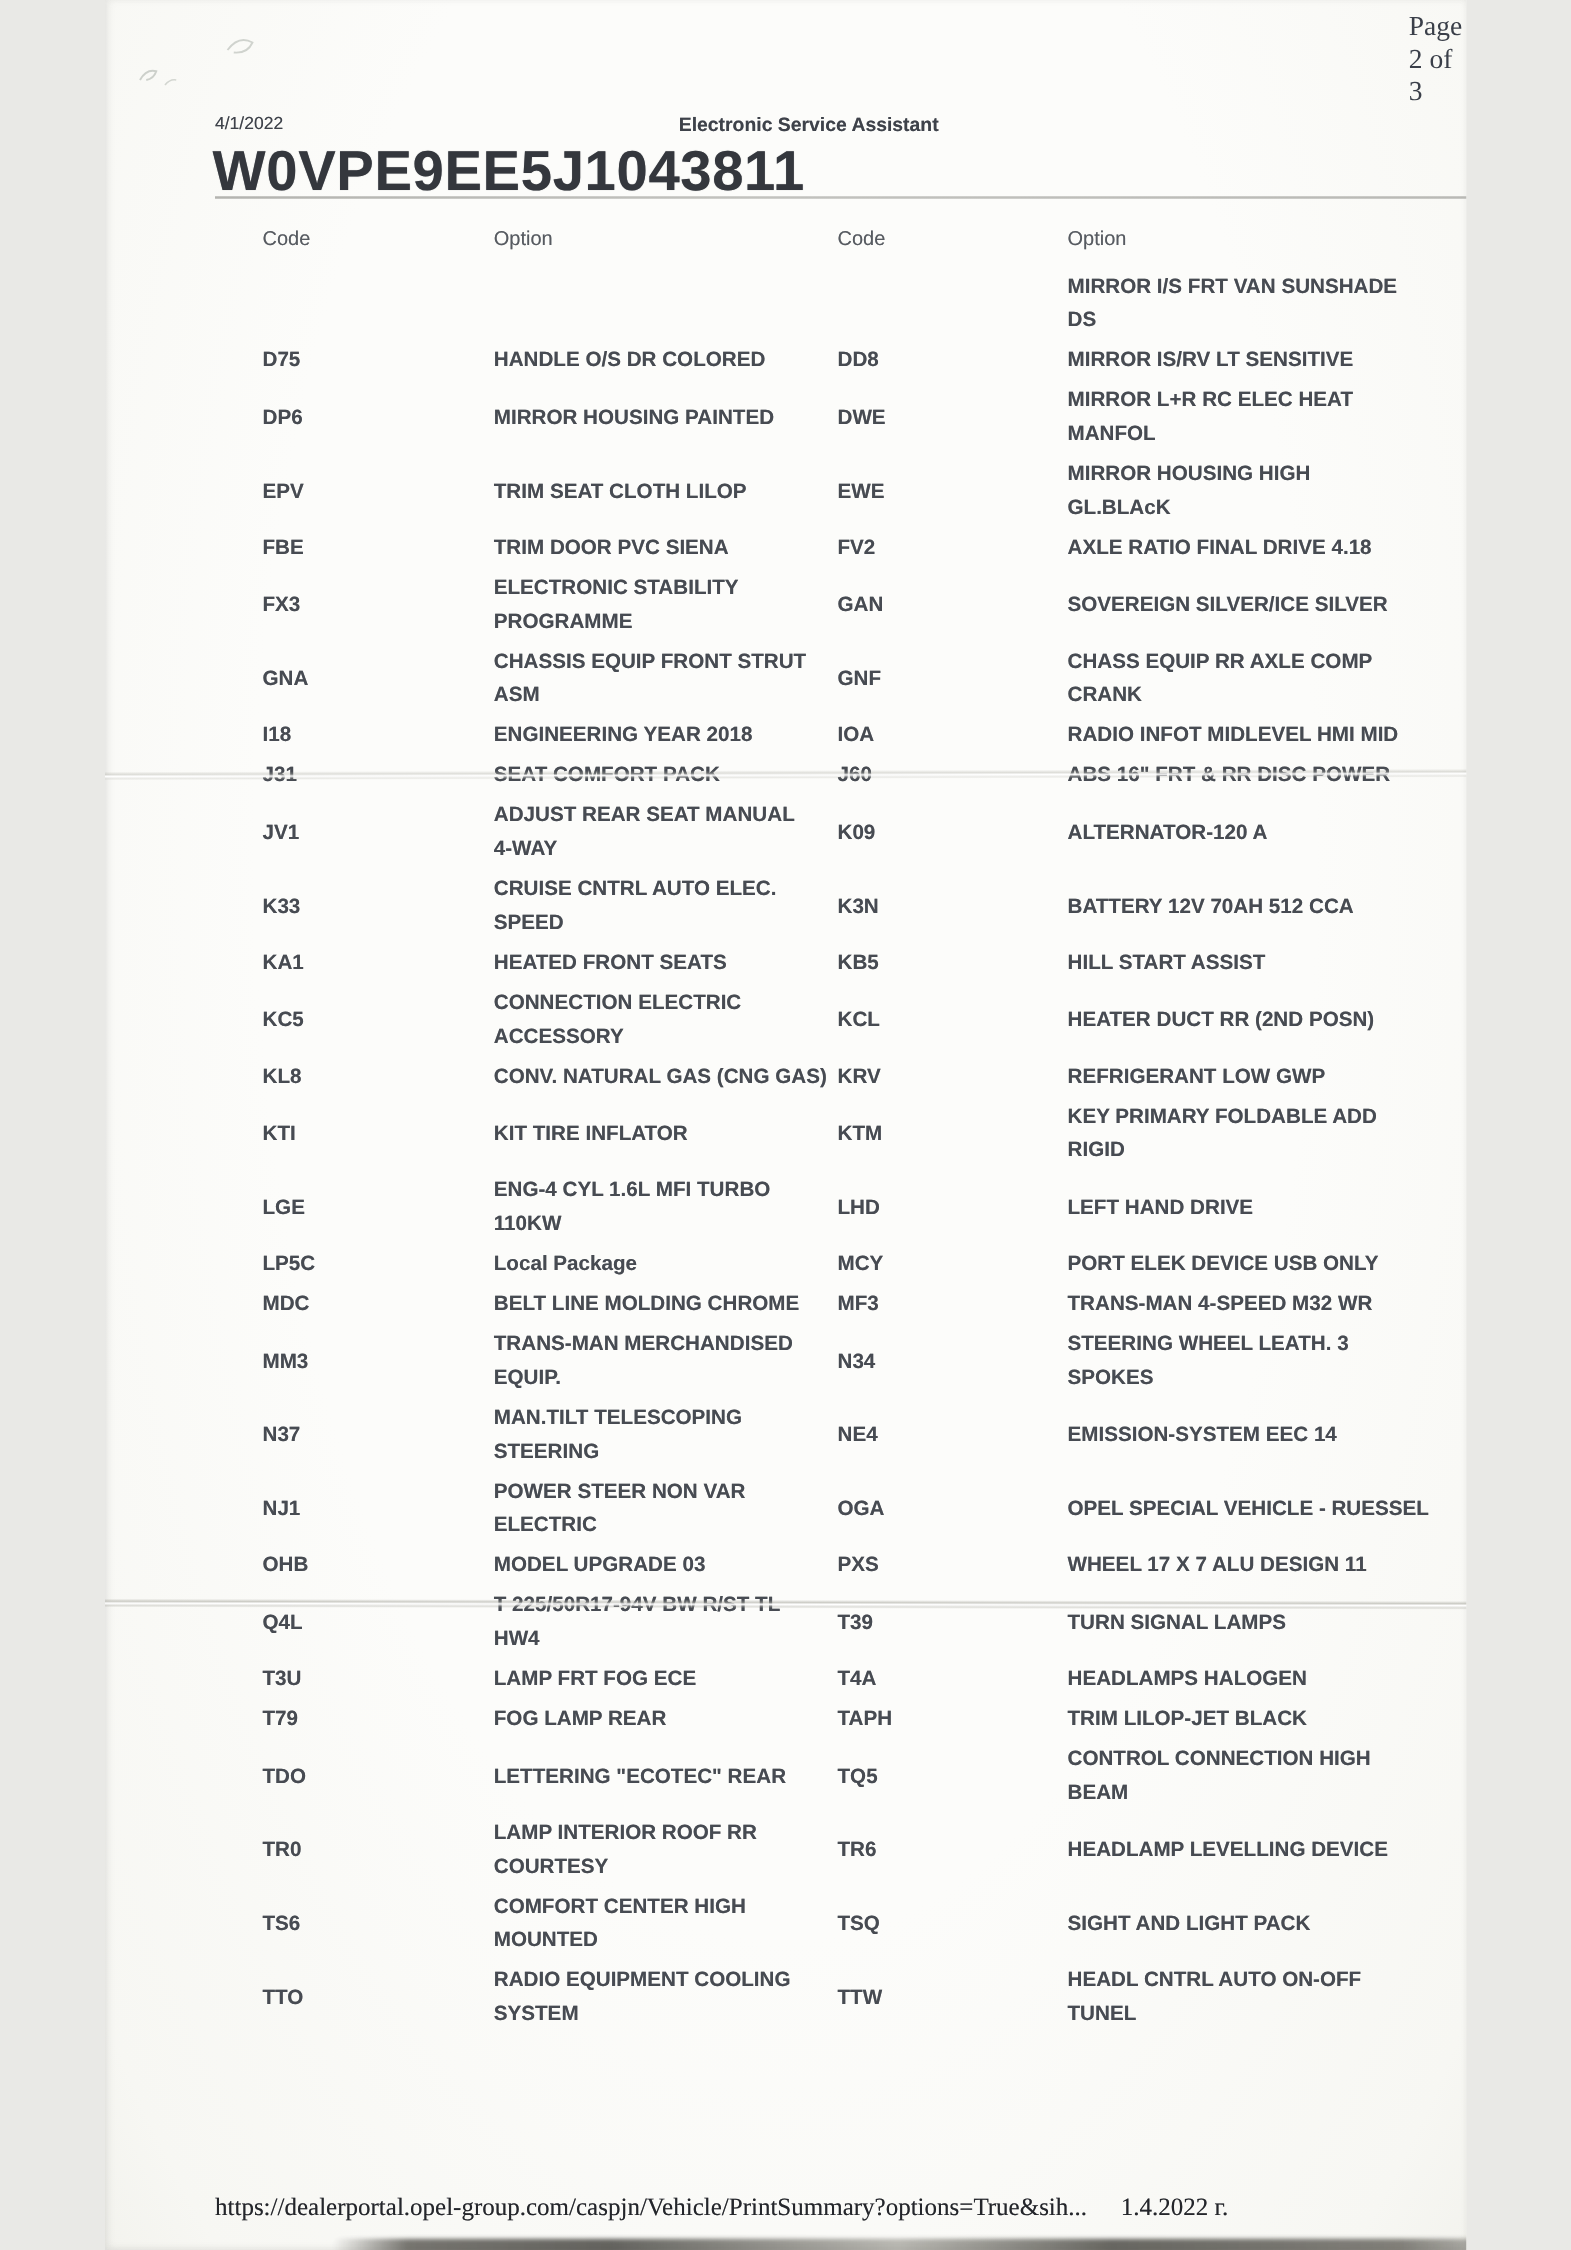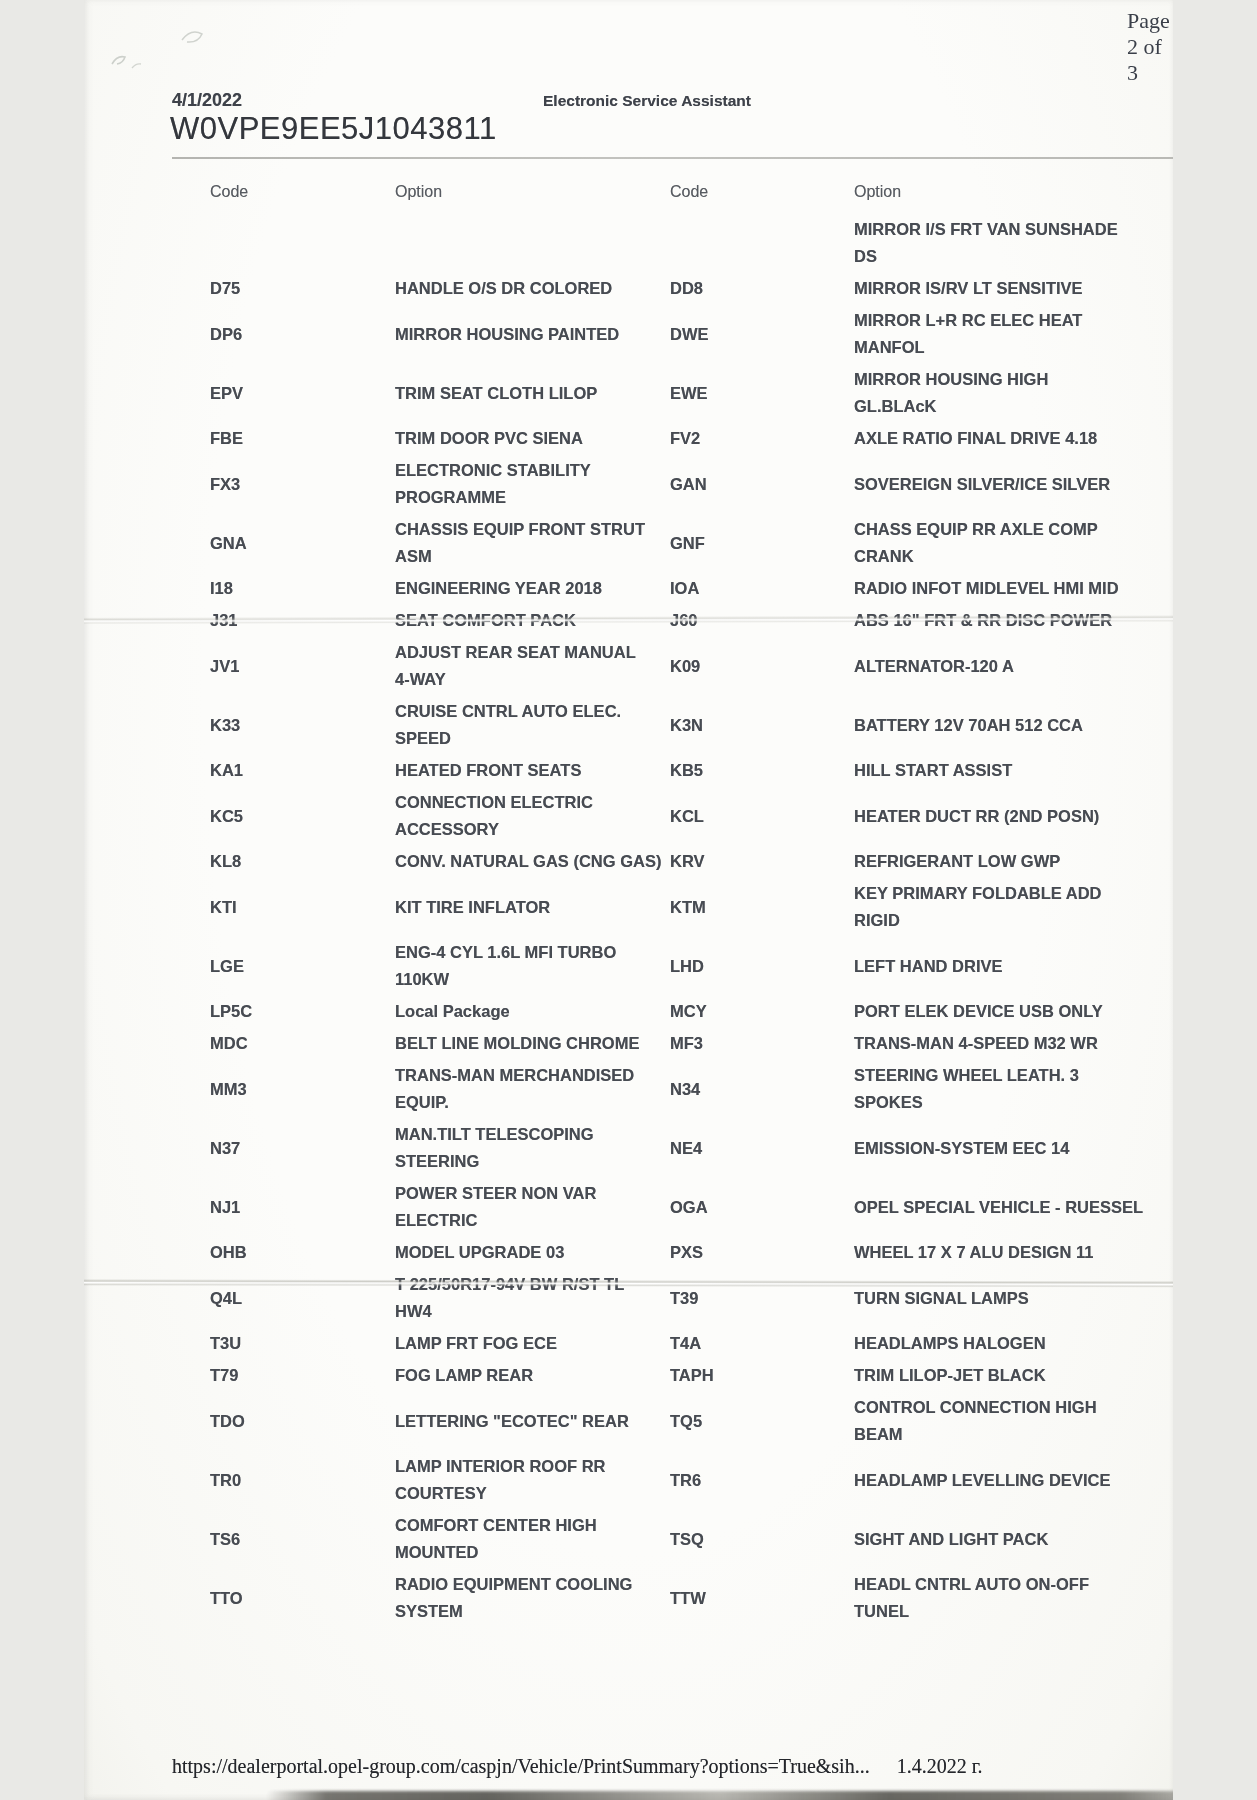--- a/index.html
+++ b/index.html
@@ -32,43 +32,43 @@
     top: 8px;
     font-family: "Liberation Serif", serif;
     font-size: 22px;
     color: #3a3f49;
   }
 
   .print-date {
     position: absolute;
     left: 88px;
     top: 90px;
-    font-size: 18px;
-    font-weight: bold;
+    font-size: 14px;
+    font-weight: normal;
     color: #3e424a;
     text-shadow: 0 0 0.5px rgba(62,66,74,0.55);
   }
 
   .app-title {
     position: absolute;
     left: 459px;
     top: 92px;
     font-size: 15.5px;
     font-weight: bold;
     color: #3e424a;
     text-shadow: 0 0 0.5px rgba(62,66,74,0.55);
   }
 
   .vin {
     position: absolute;
     left: 86px;
     top: 111px;
     margin: 0;
-    font-size: 31px;
-    font-weight: normal;
+    font-size: 45px;
+    font-weight: bold;
     color: #34373d;
     letter-spacing: 0.5px;
     text-shadow: 0 0 0.6px rgba(52,55,61,0.6);
   }
 
   .divider {
     position: absolute;
     left: 88px;
     top: 157px;
     width: 1080px;

